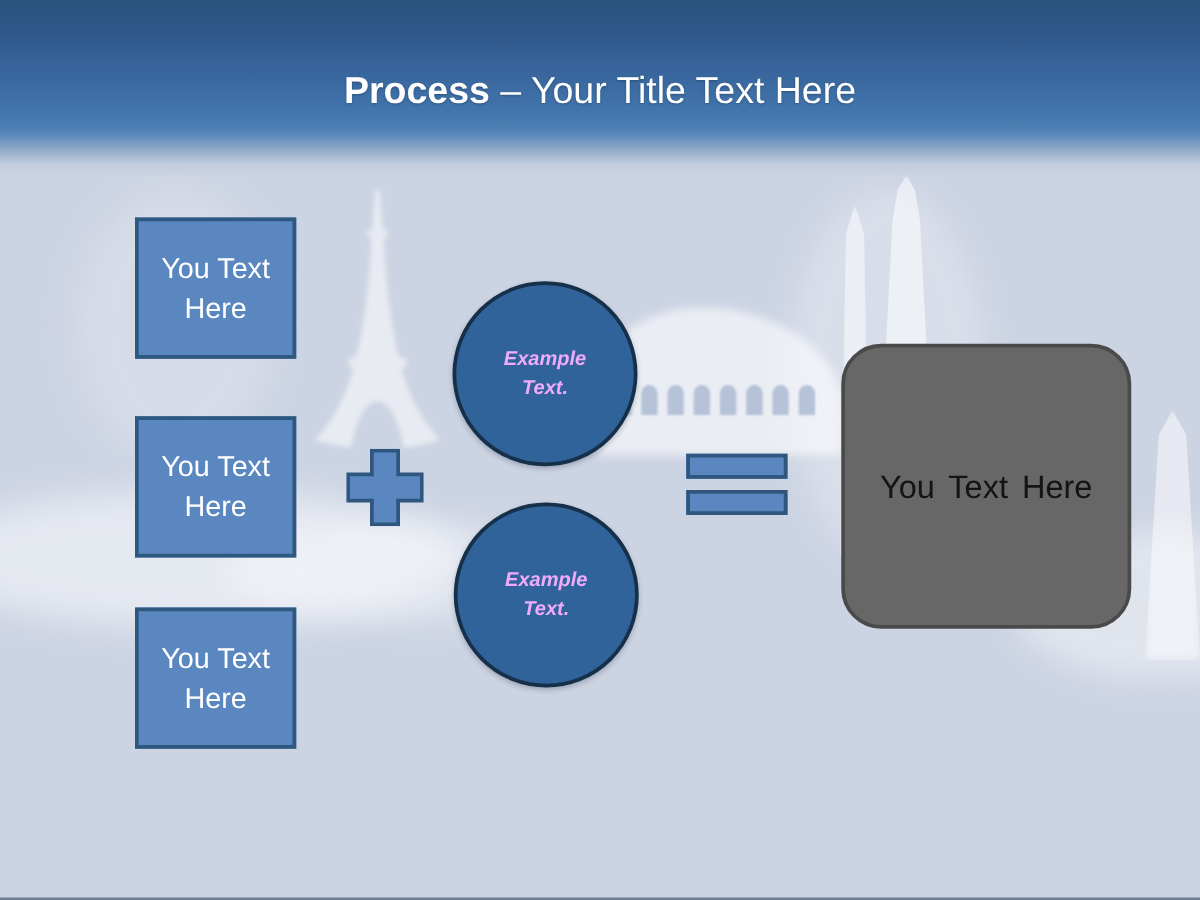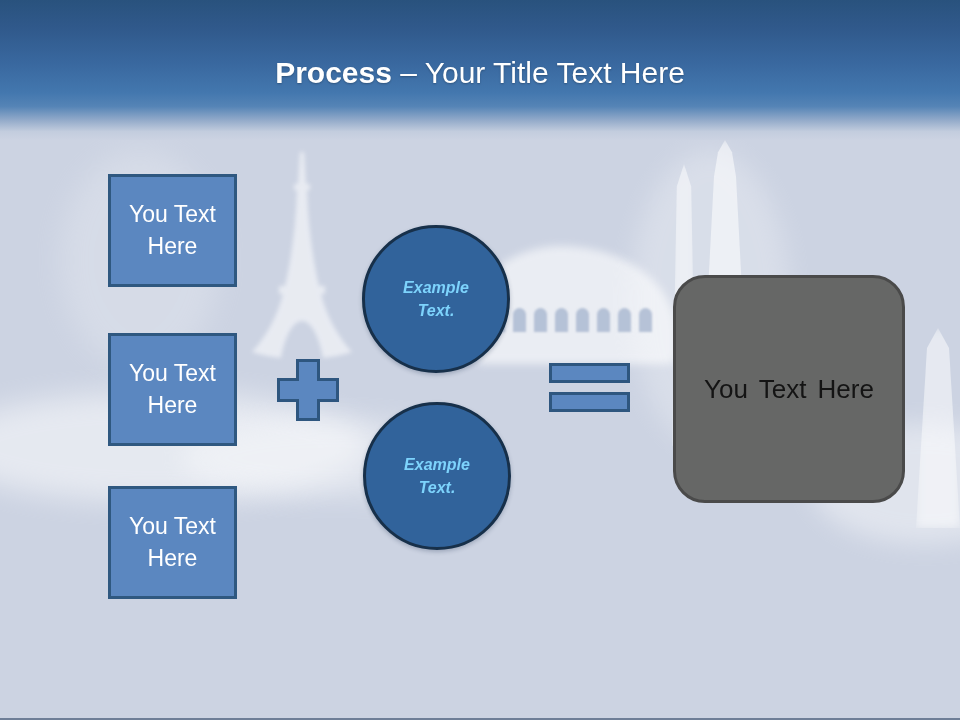--- a/index.html
+++ b/index.html
@@ -54,21 +54,21 @@
     display:flex;align-items:center;justify-content:center;
   }
   .sq1{top:174px;}.sq2{top:333px;}.sq3{top:486px;}
   .sq span{padding:0 8px;}
 
   .op-plus{position:absolute;left:277px;top:359px;width:62px;height:62px;}
 
   .circle{
     position:absolute;width:142px;height:142px;border-radius:50%;
     background:#31639b;border:3px solid #17304a;
-    color:#7dd3fc;font-size:16px;font-weight:700;font-style:italic;line-height:1.45;
+    color:#f0abfc;font-size:16px;font-weight:700;font-style:italic;line-height:1.45;
     display:flex;align-items:center;justify-content:center;text-align:center;
     box-shadow:0 2px 4px rgba(20,40,70,.25);
   }
   .c1{left:362px;top:225px;}
   .c2{left:363px;top:402px;}
   .circle span{width:88px;}
 
   .eqbar{
     position:absolute;left:549px;width:75px;height:14px;
     background:#5b87c0;border:3px solid #2e567f;

